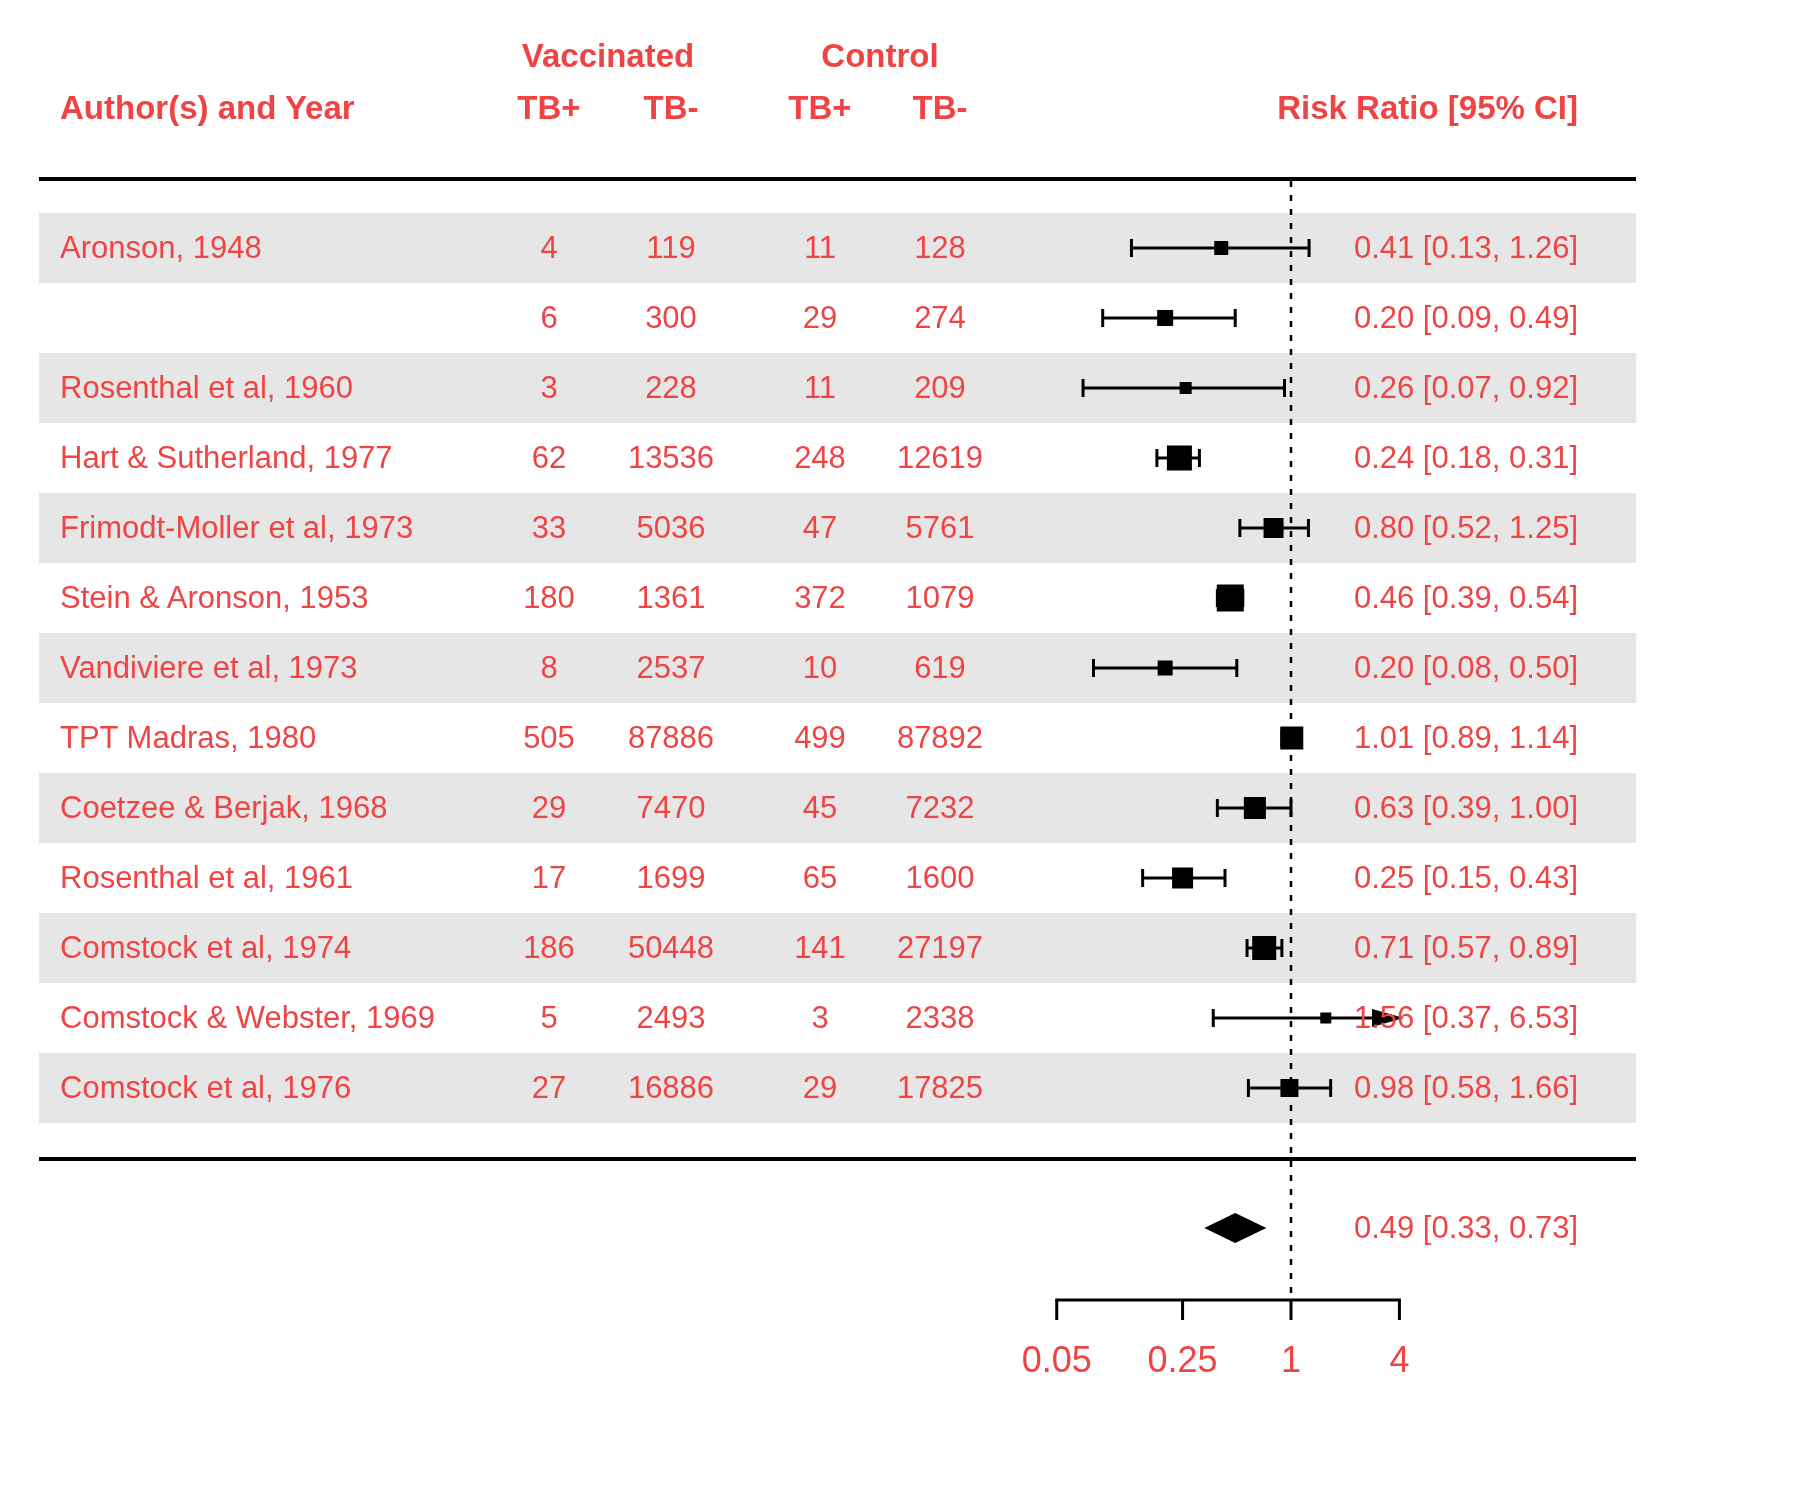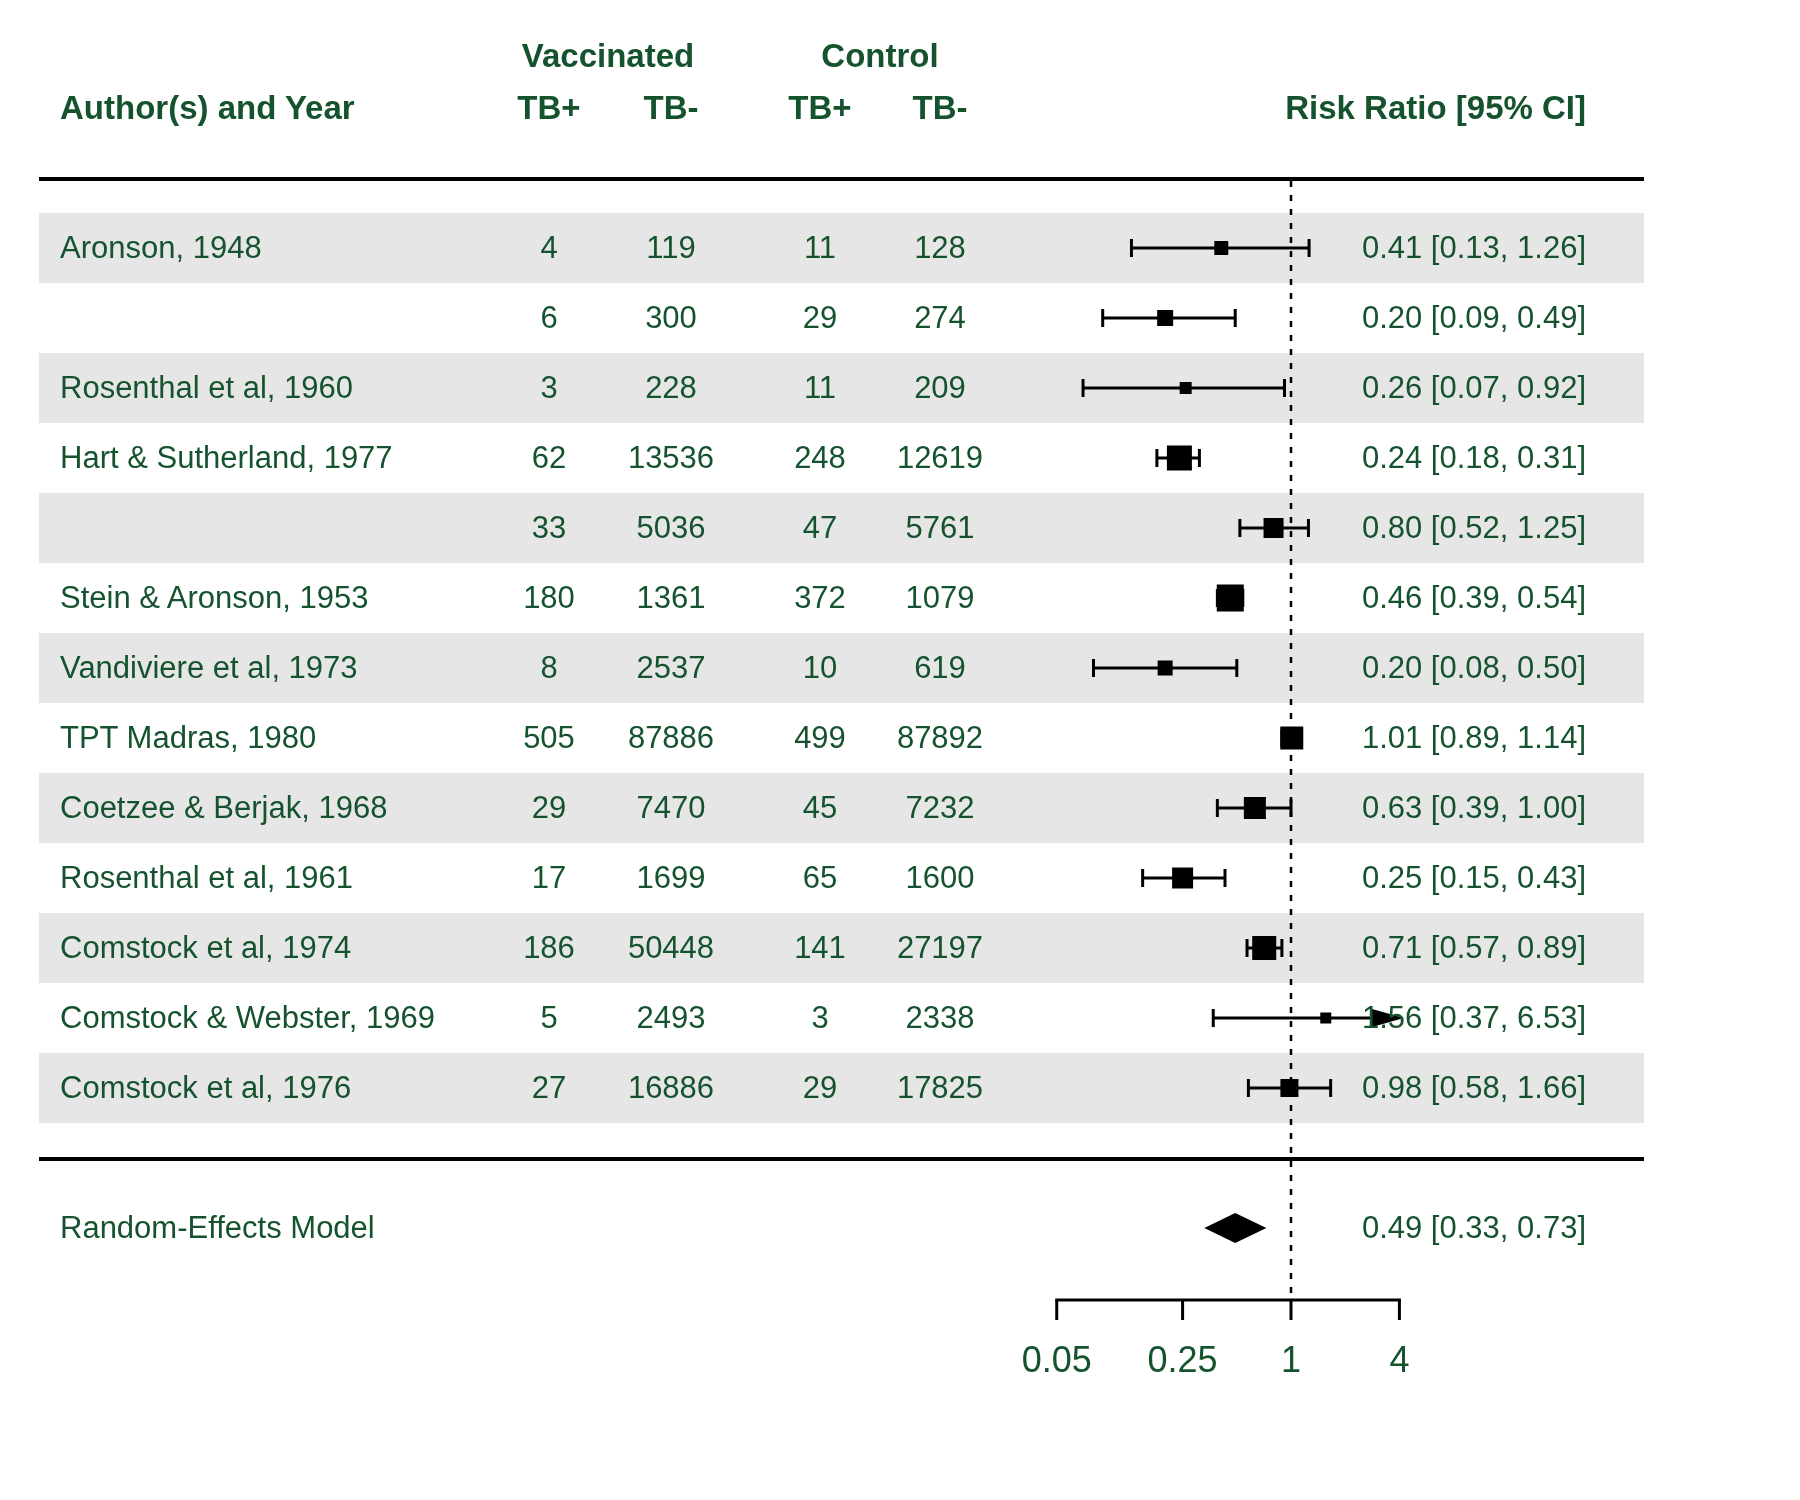--- a/index.html
+++ b/index.html
@@ -1,23 +1,22 @@
 <!DOCTYPE html>
 <html><head>
 <meta charset="utf-8">
 <style>
   html,body{margin:0;padding:0;background:#ffffff;}
   #stage{
     position:relative;
     width:1636px;height:1500px;
     background:#ffffff;
     font-family:"Liberation Sans", sans-serif;
-    color:#14532d;
+    color:#ef4444;
     overflow:hidden;
-    padding-left:8px;
   }
   .stripe{position:absolute;left:39px;width:1720px;height:70px;background:#e6e6e6;z-index:0;}
   .rule{position:absolute;left:39px;width:1720px;height:4px;background:#000;z-index:2;}
   #plot-svg{position:absolute;left:0;top:0;z-index:1;}
   .txt{position:absolute;white-space:nowrap;z-index:2;}
   .hdr{font-weight:bold;font-size:33px;}
   .body-txt{font-size:31px;}
   .axis-txt{font-size:36px;}
   .c{transform:translate(-50%,-50%);}
   .l{transform:translateY(-50%);}
@@ -33,21 +32,20 @@
 
   <div class="txt hdr c" style="left:608px;top:56px">Vaccinated</div>
   <div class="txt hdr c" style="left:880px;top:56px">Control</div>
   <div class="txt hdr l" style="left:60px;top:108px">Author(s) and Year</div>
   <div class="txt hdr c" style="left:549px;top:108px">TB+</div>
   <div class="txt hdr c" style="left:671px;top:108px">TB-</div>
   <div class="txt hdr c" style="left:820px;top:108px">TB+</div>
   <div class="txt hdr c" style="left:940px;top:108px">TB-</div>
   <div class="txt hdr r" style="right:58px;top:108px">Risk Ratio [95% CI]</div>
 
-  <div class="txt body-txt l" style="left:60px;top:1228px">Random-Effects Model</div>
   <div class="txt body-txt r" style="right:58px;top:1228px">0.49 [0.33, 0.73]</div>
 
 
   <div class="stripe" style="top: 213px; background: rgb(230, 230, 230);"></div>
     <div class="stripe" style="top: 353px; background: rgb(230, 230, 230);"></div>
     <div class="stripe" style="top: 493px; background: rgb(230, 230, 230);"></div>
     <div class="stripe" style="top: 633px; background: rgb(230, 230, 230);"></div>
     <div class="stripe" style="top: 773px; background: rgb(230, 230, 230);"></div>
     <div class="stripe" style="top: 913px; background: rgb(230, 230, 230);"></div>
     <div class="stripe" style="top: 1053px; background: rgb(230, 230, 230);"></div>
@@ -128,20 +126,21 @@
     <div class="txt body-txt c" style="left:671px;top:388px">228</div>
     <div class="txt body-txt c" style="left:820px;top:388px">11</div>
     <div class="txt body-txt c" style="left:940px;top:388px">209</div>
     <div class="txt body-txt r" style="right:58px;top:388px">0.26 [0.07, 0.92]</div>
     <div class="txt body-txt l" style="left:60px;top:458px">Hart &amp; Sutherland, 1977</div>
     <div class="txt body-txt c" style="left:549px;top:458px">62</div>
     <div class="txt body-txt c" style="left:671px;top:458px">13536</div>
     <div class="txt body-txt c" style="left:820px;top:458px">248</div>
     <div class="txt body-txt c" style="left:940px;top:458px">12619</div>
     <div class="txt body-txt r" style="right:58px;top:458px">0.24 [0.18, 0.31]</div>
+    <div class="txt body-txt l" style="left:60px;top:528px">Frimodt-Moller et al, 1973</div>
     <div class="txt body-txt c" style="left:549px;top:528px">33</div>
     <div class="txt body-txt c" style="left:671px;top:528px">5036</div>
     <div class="txt body-txt c" style="left:820px;top:528px">47</div>
     <div class="txt body-txt c" style="left:940px;top:528px">5761</div>
     <div class="txt body-txt r" style="right:58px;top:528px">0.80 [0.52, 1.25]</div>
     <div class="txt body-txt l" style="left:60px;top:598px">Stein &amp; Aronson, 1953</div>
     <div class="txt body-txt c" style="left:549px;top:598px">180</div>
     <div class="txt body-txt c" style="left:671px;top:598px">1361</div>
     <div class="txt body-txt c" style="left:820px;top:598px">372</div>
     <div class="txt body-txt c" style="left:940px;top:598px">1079</div>

